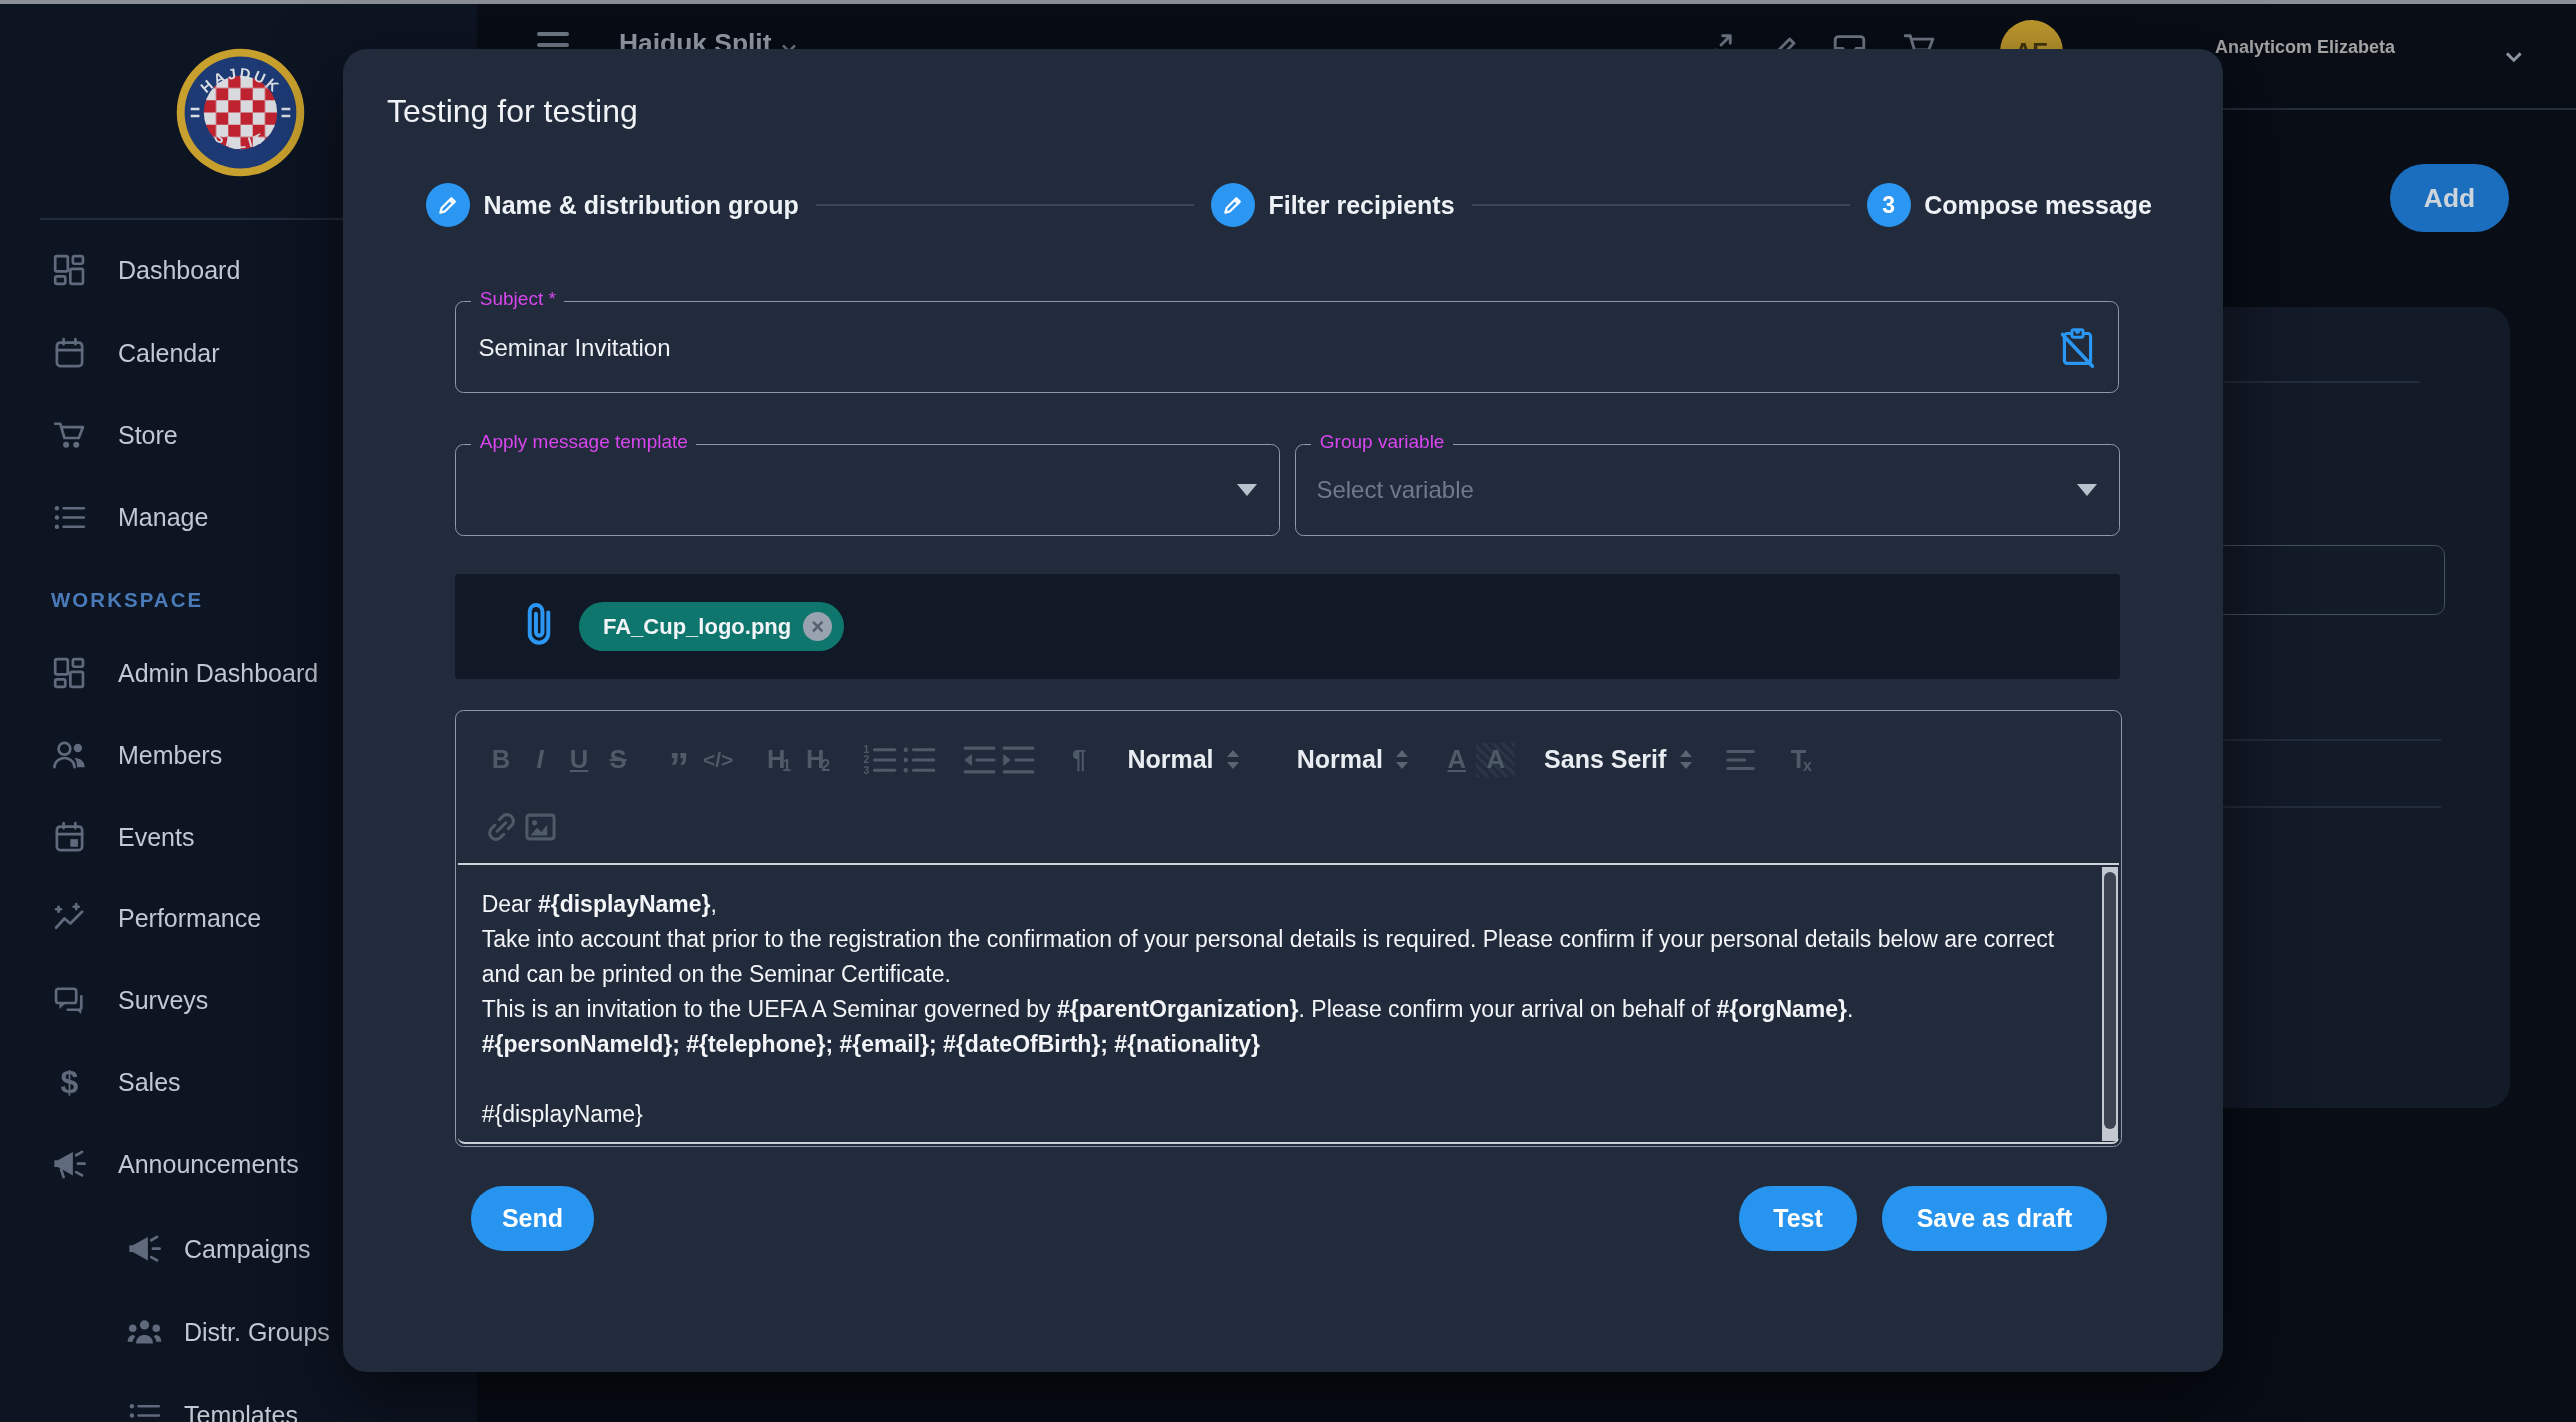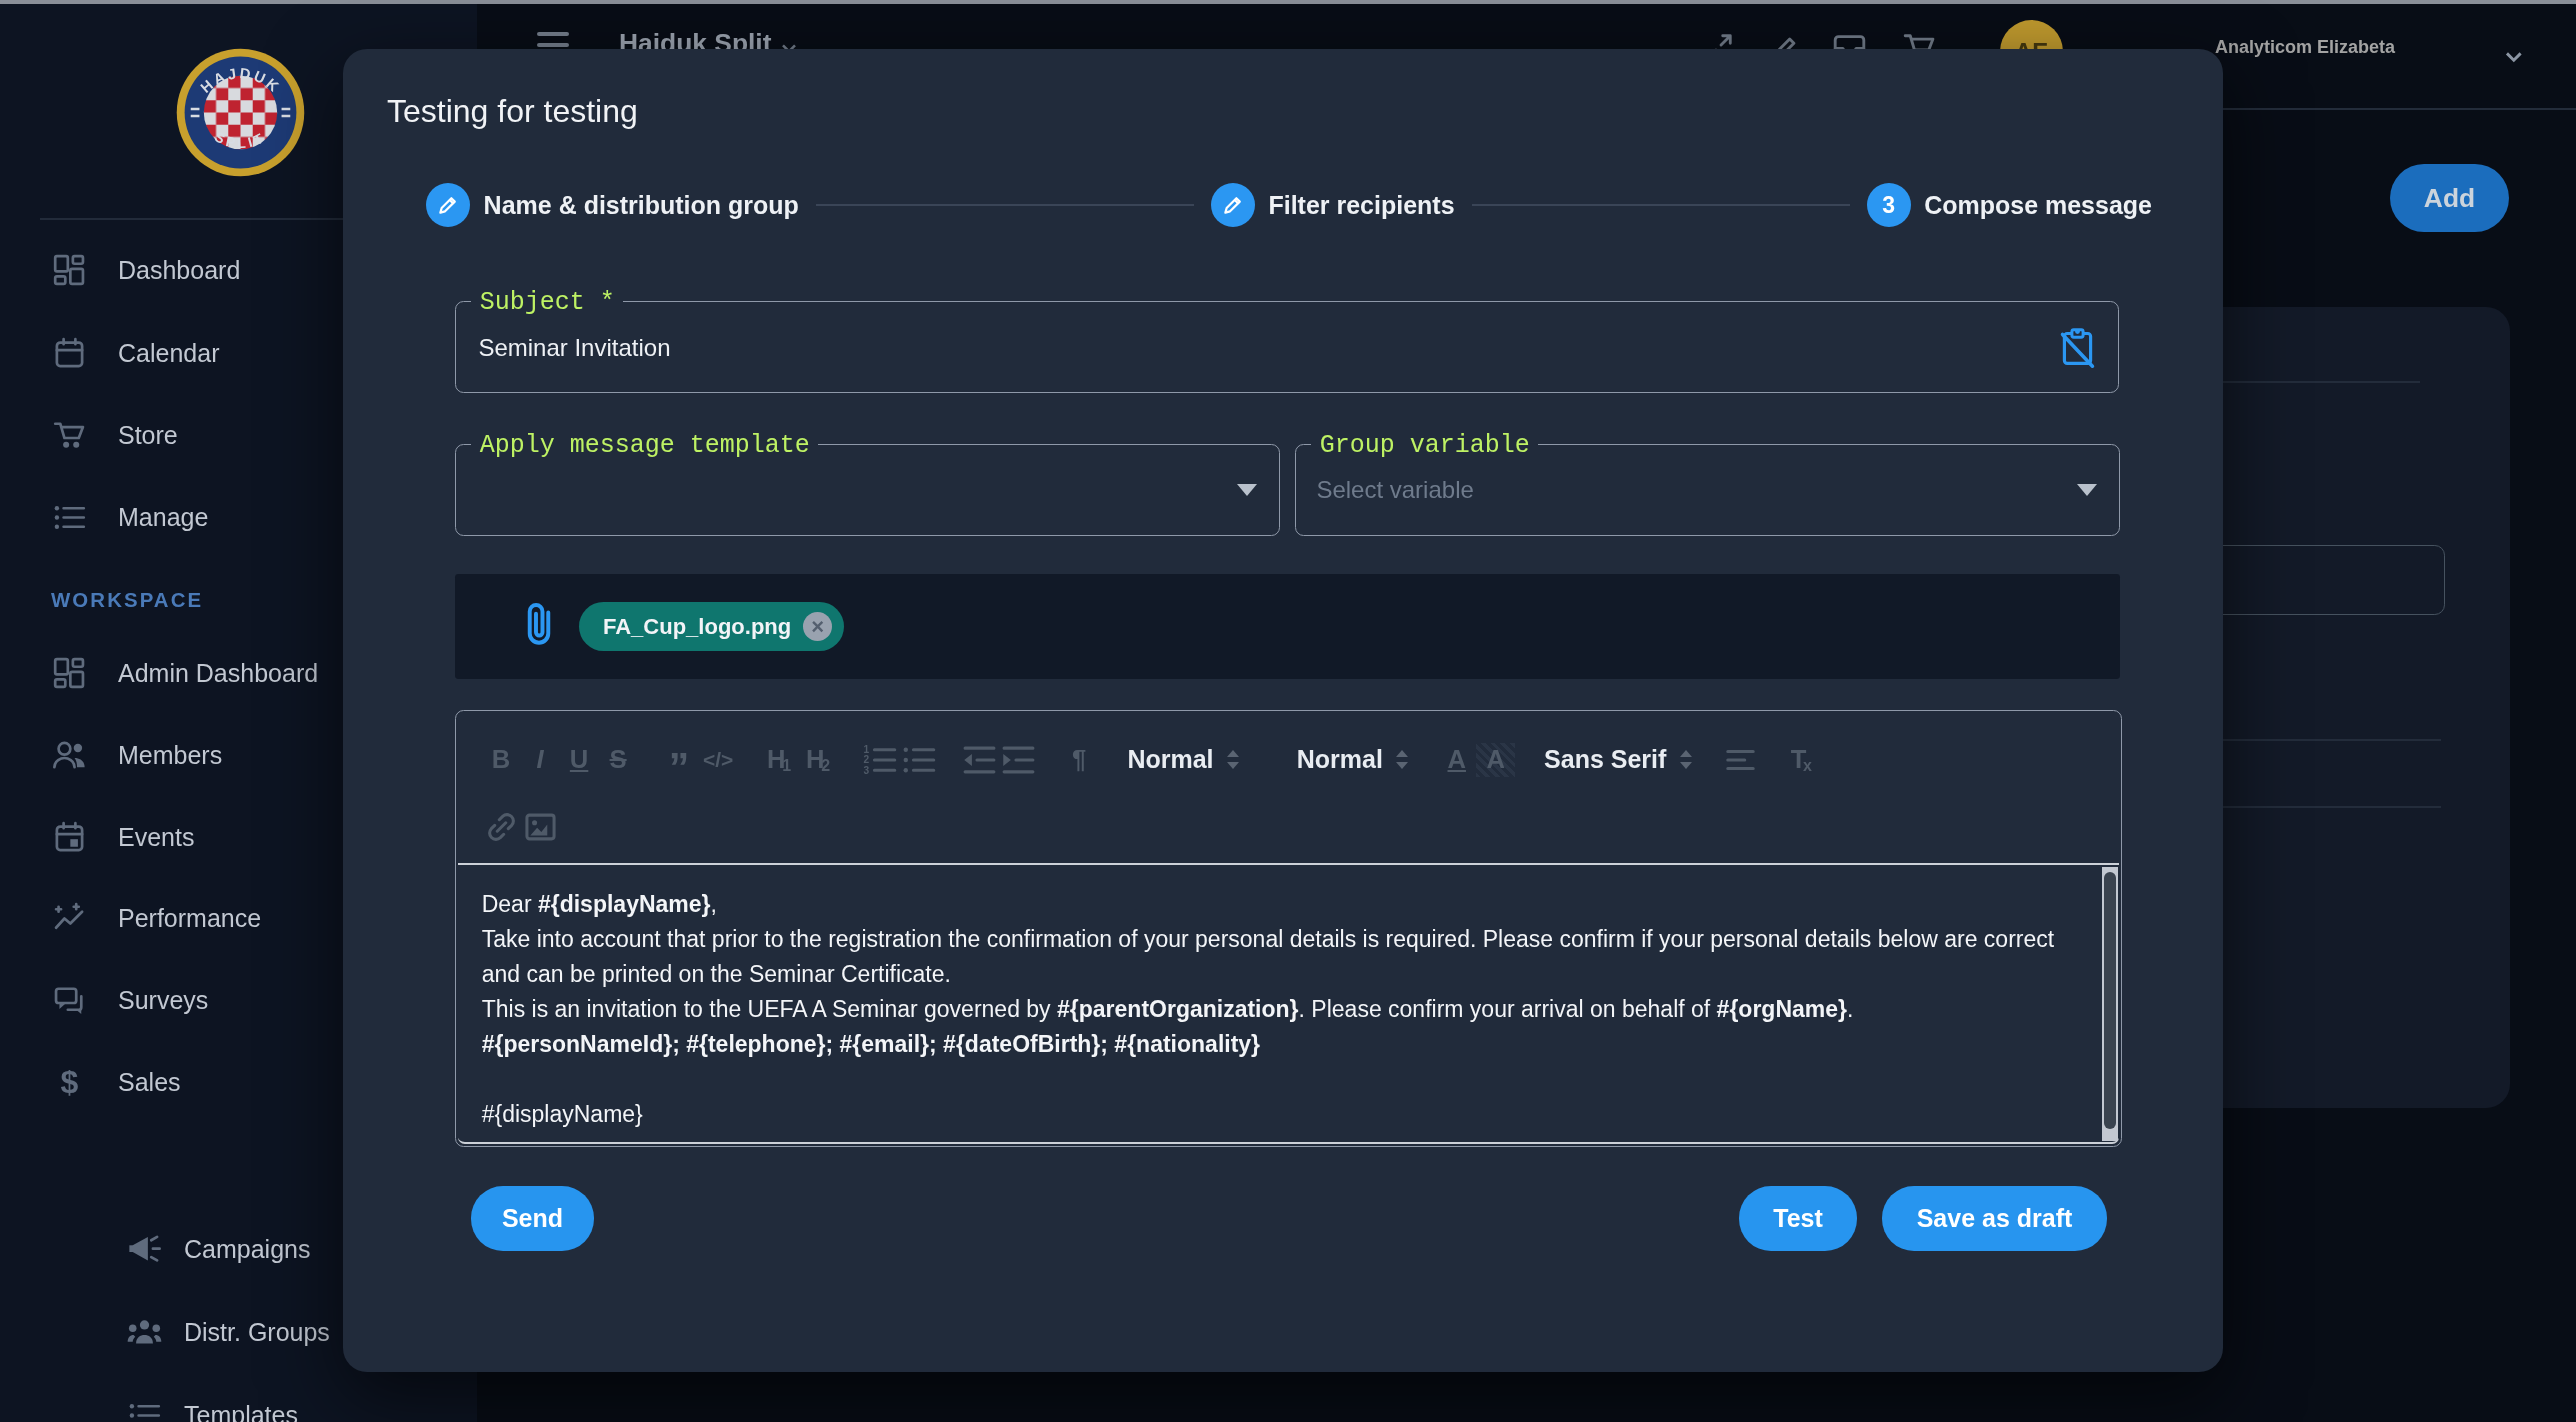--- a/index.html
+++ b/index.html
@@ -45,21 +45,21 @@
   .m-title{position:absolute;left:44px;top:44px;font-size:32px;font-weight:500;color:#f1f3f6;}
 
   .stepper{position:absolute;left:83px;top:134px;width:1726px;height:44px;display:flex;align-items:center;}
   .step{display:flex;align-items:center;cursor:pointer;}
   .step-circle{width:44px;height:44px;border-radius:50%;background:#2b97f2;display:flex;align-items:center;justify-content:center;flex:none;}
   .step-badge{font-size:23px;font-weight:600;color:#fff;}
   .step-label{margin-left:13.6px;font-size:25px;font-weight:700;color:#eef1f5;white-space:nowrap;}
   .step-line{flex:1;height:2.6px;background:#3a4557;margin:0 17px;}
 
   .field{position:absolute;border:1.7px solid #8f99a9;border-radius:8.5px;}
-  .field-label{position:absolute;top:-13.6px;left:15.3px;background:#212b3b;padding:0 8.5px;font-size:25px;color:#bef264;white-space:nowrap;font-family:Liberation Mono, monospace;}
+  .field-label{position:absolute;top:-13.6px;left:15.3px;background:#212b3b;padding:0 8.5px;font-size:19px;color:#d946ef;white-space:nowrap;}
   .field-input{position:absolute;left:20.4px;top:0;width:1533px;height:100%;background:transparent;border:none;outline:none;
     font-family:"Liberation Sans",sans-serif;font-size:24px;color:#eef1f5;}
   .select-value{position:absolute;left:20.4px;top:0;height:100%;display:flex;align-items:center;font-size:24px;color:#eef1f5;}
   .select-value.placeholder{color:#6f7b8c;}
   .caret-down{position:absolute;right:22px;top:39px;width:0;height:0;
     border-left:10.2px solid transparent;border-right:10.2px solid transparent;border-top:12px solid #b9c1cc;}
   .subject-ico{position:absolute;left:1600px;top:24px;}
 
   .attach-strip{position:absolute;left:112px;top:525px;width:1665px;height:105px;background:#111927;border-radius:3.4px;}
   .clip-ico{position:absolute;left:60px;top:27px;}
@@ -207,20 +207,29 @@
           <path class="ico-fill" d="M10 25 v7 l8 -7z"></path>
           <path class="ico-stroke" d="M36 17 v13 a3 3 0 0 1 -3 3 H20"></path>
           <path class="ico-fill" d="M36 33 v5 l-6 -5z"></path>
         </svg>
       <span class="s-label">Surveys</span>
     </div>
     <div class="s-item" style="top:1056px">
       <span class="s-ico dollar">$</span>
       <span class="s-label">Sales</span>
     </div>
+    <div class="s-item" style="top:1138px">
+      <svg class="s-ico" viewBox="0 0 44 44">
+          <path class="ico-fill" d="M8 17 l18 -10 v28 l-18 -10z"></path>
+          <rect class="ico-fill" x="4" y="17" width="5" height="8"></rect>
+          <path class="ico-stroke" d="M30 11 l7 -4 M32 21 h8 M30 31 l7 4"></path>
+          <path class="ico-stroke" d="M12 28 l3 9"></path>
+        </svg>
+      <span class="s-label">Announcements</span>
+    </div>
 
     <div class="s-item sub" style="top:1223px">
       <svg class="s-ico" viewBox="0 0 44 44">
           <path class="ico-fill" d="M8 17 l18 -10 v28 l-18 -10z"></path>
           <rect class="ico-fill" x="4" y="17" width="5" height="8"></rect>
           <path class="ico-stroke" d="M30 11 l7 -4 M32 21 h8 M30 31 l7 4"></path>
         </svg>
       <span class="s-label">Campaigns</span>
     </div>
     <div class="s-item sub" style="top:1306px">

